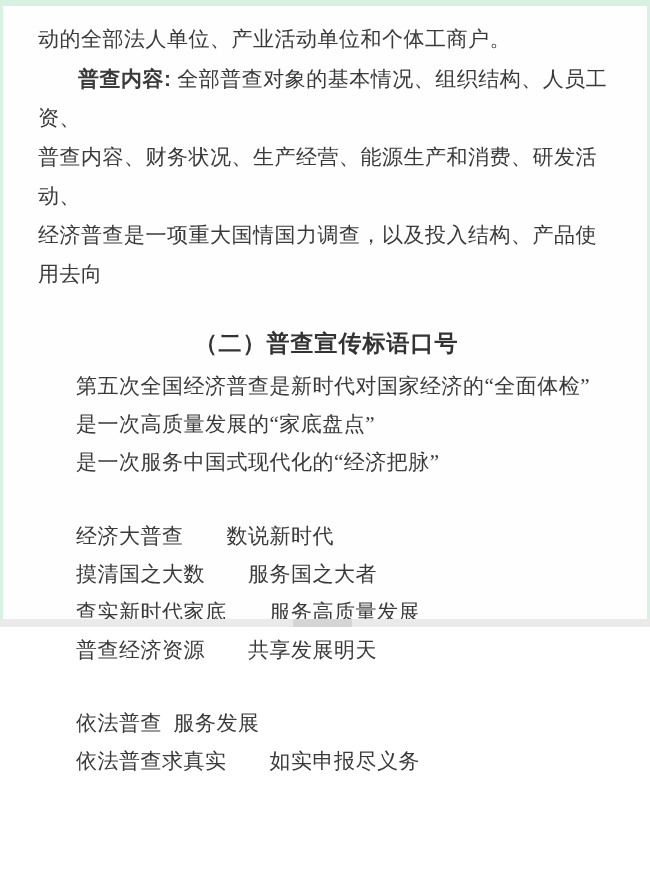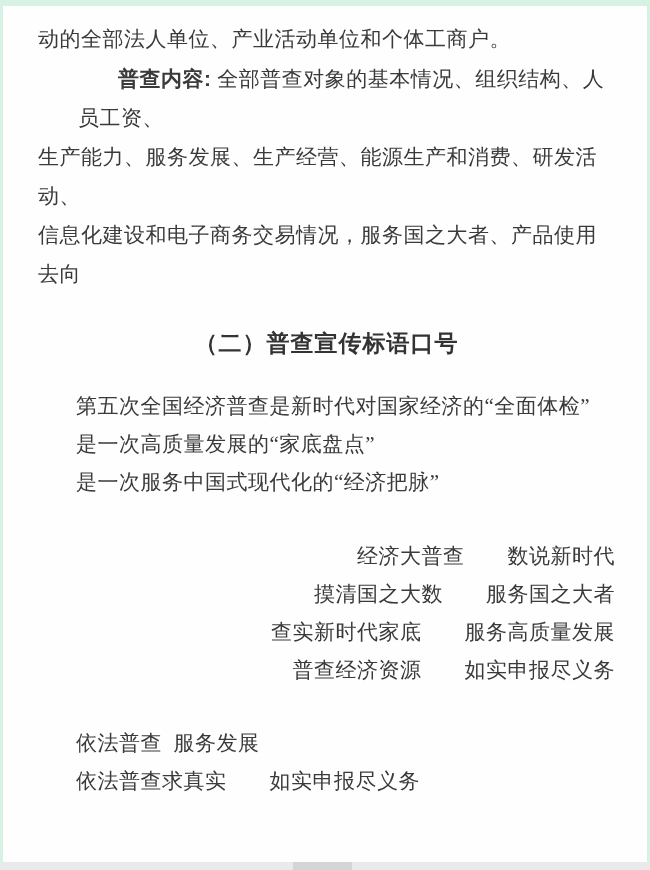--- a/index.html
+++ b/index.html
@@ -8,21 +8,21 @@
   }
   body {
     width: 650px;
     height: 870px;
     overflow: hidden;
     font-family: "Liberation Serif", "DejaVu Serif", serif;
   }
   .frame {
     position: relative;
     width: 650px;
-    height: 870px;
+    height: 627px;
     background: #d7f2e3; 
   }
   .page {
     position: absolute;
     top: 6px;
     left: 3px;
     right: 3px;
     bottom: 0;
     background: #fefefe;
   }
@@ -31,21 +31,20 @@
     color: #3a3a3a;
   }
   .para .line {
     font-size: 21px;
     line-height: 39px;
     letter-spacing: 0.5px;
     white-space: pre-wrap;
   }
   .indent2 {
     text-indent: 40px;
-    margin-left: 40px;
   }
   .bold-label {
     font-weight: 700;
     font-family: "Liberation Sans", "DejaVu Sans", sans-serif;
   }
   .heading {
     margin-top: 33px;
     font-size: 23px;
     line-height: 32px;
     font-weight: 700;
@@ -56,22 +55,22 @@
   }
   .slogan-group {
     padding-left: 38px;
   }
   .slogan-group .slogan-line {
     font-size: 21px;
     line-height: 38px;
     letter-spacing: 0.5px;
     white-space: pre-wrap;
   }
-  .group-1 { margin-top: 28px; }
-  .group-2 { margin-top: 36px; text-align: right; }
+  .group-1 { margin-top: 8px; }
+  .group-2 { margin-top: 36px; }
   .group-3 { margin-top: 35px; }
   .hscrollbar {
     position: absolute;
     left: 0;
     right: 0;
     bottom: 0;
     height: 8px;
     background: #eaeaea;
     z-index: 5;
   }
@@ -87,37 +86,37 @@
 </head>
 <body>
 
 <div class="frame">
   <div class="page">
     <div class="content">
 
       <div class="para">
         <div class="line">动的全部法人单位、产业活动单位和个体工商户。</div>
         <div class="line indent2"><span class="bold-label">普查内容:</span><span> 全部普查对象的基本情况、组织结构、人员工资、</span></div>
-        <div class="line">生产能力、服务发展、生产经营、能源生产和消费、研发活动、</div>
-        <div class="line">信息化建设和电子商务交易情况，服务国之大者、产品使用去向</div>
+        <div class="line">普查内容、财务状况、生产经营、能源生产和消费、研发活动、</div>
+        <div class="line">经济普查是一项重大国情国力调查，以及投入结构、产品使用去向</div>
       </div>
 
       <div class="heading">（二）普查宣传标语口号</div>
 
       <div class="slogan-group group-1">
         <div class="slogan-line">第五次全国经济普查是新时代对国家经济的“全面体检”</div>
         <div class="slogan-line">是一次高质量发展的“家底盘点”</div>
         <div class="slogan-line">是一次服务中国式现代化的“经济把脉”</div>
       </div>
 
       <div class="slogan-group group-2">
         <div class="slogan-line">经济大普查　　数说新时代</div>
         <div class="slogan-line">摸清国之大数　　服务国之大者</div>
         <div class="slogan-line">查实新时代家底　　服务高质量发展</div>
-        <div class="slogan-line">普查经济资源　　如实申报尽义务</div>
+        <div class="slogan-line">普查经济资源　　共享发展明天</div>
       </div>
 
       <div class="slogan-group group-3">
         <div class="slogan-line">依法普查  服务发展</div>
         <div class="slogan-line">依法普查求真实　　如实申报尽义务</div>
 
       </div>
 
     </div>
   </div>

